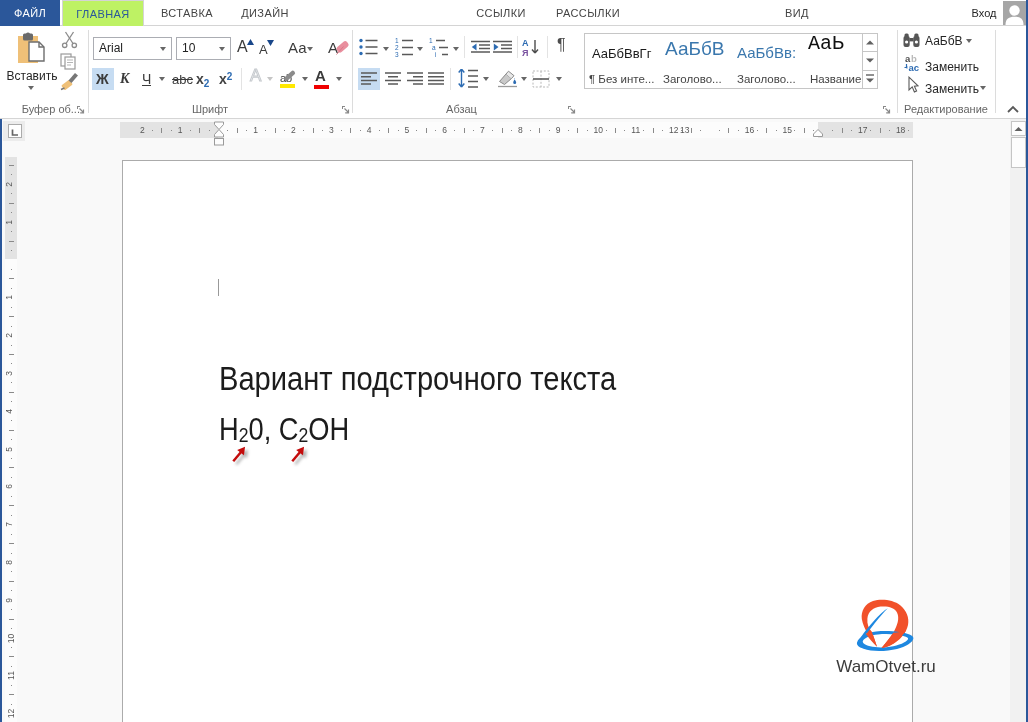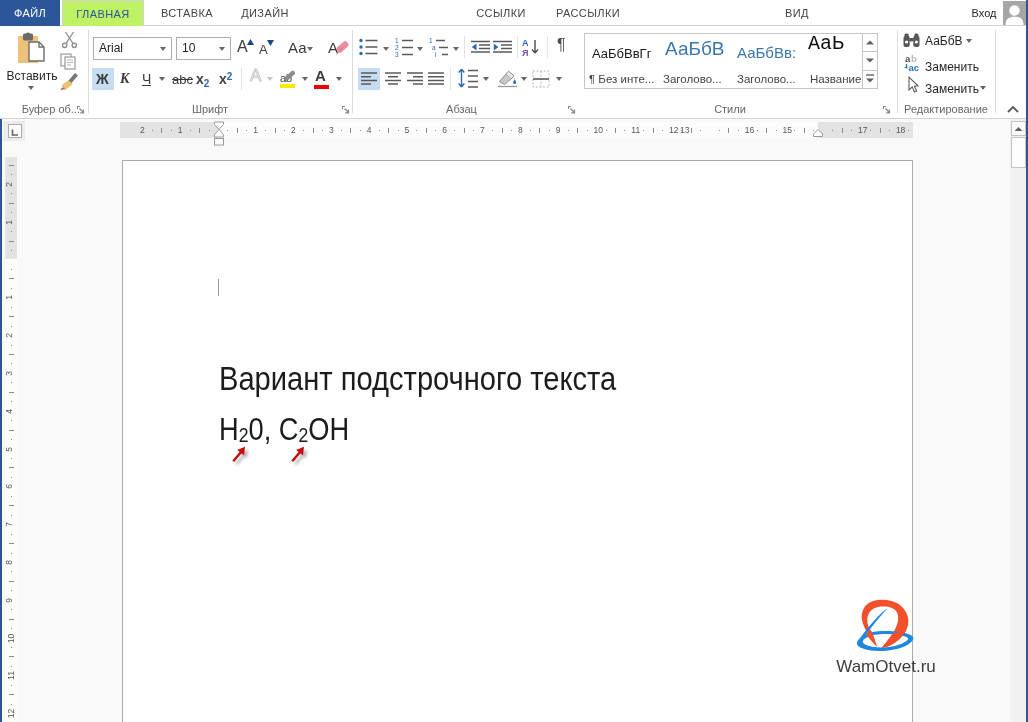--- a/index.html
+++ b/index.html
@@ -61,21 +61,20 @@
   </svg>
 
   <div id="ribbonline" style="position:absolute;left:0;top:118px;width:1028px;height:1px;background:#d5d5d5"></div>
   <div class="vsep" style="left:88px"></div>
   <div class="vsep" style="left:352px"></div>
   <div class="vsep" style="left:897px"></div>
   <div class="vsep" style="left:995px"></div>
   <div class="glabel" style="left:16px;width:64px;text-align:right">Буфер об...</div>
   <div class="glabel" style="left:80px;width:260px">Шрифт</div>
   <div class="glabel" style="left:354px;width:215px">Абзац</div>
-  <div class="glabel" style="left:585px;width:290px">Стили</div>
   <div class="glabel" style="left:899px;width:94px">Редактирование</div>
 
   <svg class="abs" style="left:17px;top:32px" width="30" height="34" viewBox="0 0 30 34">
     <rect x="1" y="4" width="20" height="27" fill="#efc078"></rect>
     <rect x="6" y="1.5" width="10" height="7" rx="1.5" fill="#6a6a6a"></rect>
     <rect x="9" y="0.5" width="4" height="4" rx="1.8" fill="#6a6a6a"></rect>
     <path d="M12 10 h10 l5 5 v14 h-15 Z" fill="#fff" stroke="#6e6e6e" stroke-width="1.4"></path>
     <path d="M22 10 v5 h5" fill="none" stroke="#6e6e6e" stroke-width="1.4"></path>
   </svg>
   <div class="rtxt" style="left:6px;top:70px;width:52px;text-align:center">Вставить</div>

